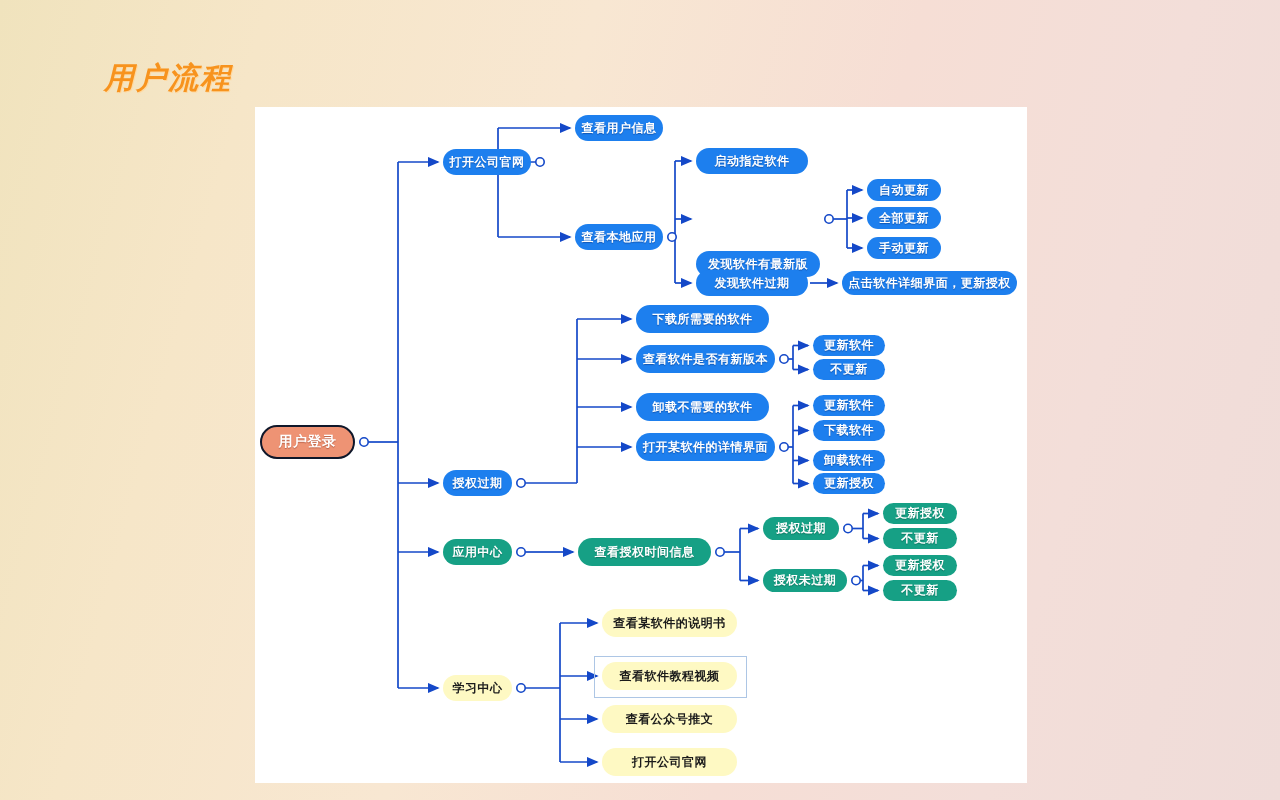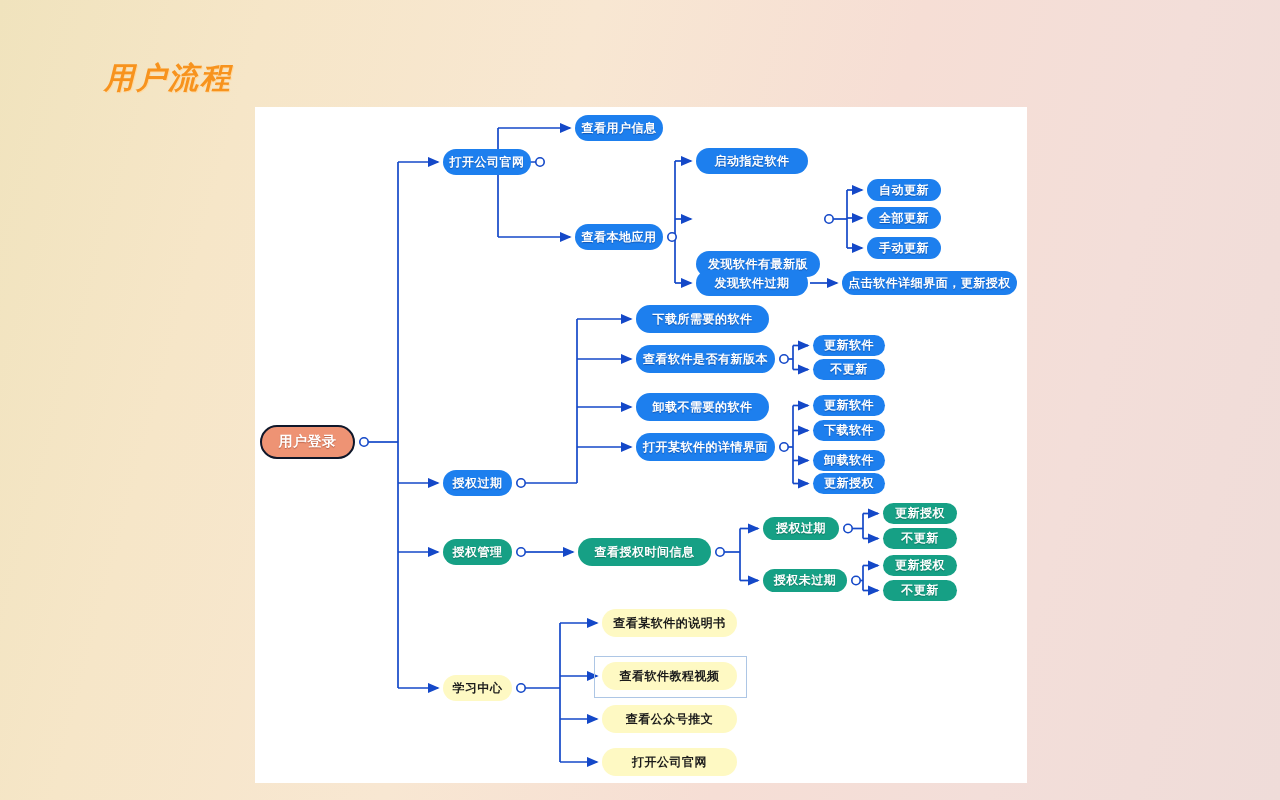--- a/index.html
+++ b/index.html
@@ -159,21 +159,21 @@
         <div class="node blue" style="left: 381px; top: 198px; width: 133px; height: 28px; font-size: 12px;">下载所需要的软件</div>
         <div class="node blue" style="left: 381px; top: 238px; width: 139px; height: 28px; font-size: 12px;">查看软件是否有新版本</div>
         <div class="node blue" style="left: 558px; top: 228px; width: 72px; height: 21px; font-size: 12px;">更新软件</div>
         <div class="node blue" style="left: 558px; top: 252px; width: 72px; height: 21px; font-size: 12px;">不更新</div>
         <div class="node blue" style="left: 381px; top: 286px; width: 133px; height: 28px; font-size: 12px;">卸载不需要的软件</div>
         <div class="node blue" style="left: 381px; top: 326px; width: 139px; height: 28px; font-size: 12px;">打开某软件的详情界面</div>
         <div class="node blue" style="left: 558px; top: 288px; width: 72px; height: 21px; font-size: 12px;">更新软件</div>
         <div class="node blue" style="left: 558px; top: 313px; width: 72px; height: 21px; font-size: 12px;">下载软件</div>
         <div class="node blue" style="left: 558px; top: 343px; width: 72px; height: 21px; font-size: 12px;">卸载软件</div>
         <div class="node blue" style="left: 558px; top: 366px; width: 72px; height: 21px; font-size: 12px;">更新授权</div>
-        <div class="node teal" style="left: 188px; top: 432px; width: 69px; height: 26px; font-size: 12px;">授权管理</div>
+        <div class="node teal" style="left: 188px; top: 432px; width: 69px; height: 26px; font-size: 12px;">应用中心</div>
         <div class="node teal" style="left: 323px; top: 431px; width: 133px; height: 28px; font-size: 12px;">查看授权时间信息</div>
         <div class="node teal" style="left: 508px; top: 410px; width: 76px; height: 23px; font-size: 12px;">授权过期</div>
         <div class="node teal" style="left: 628px; top: 396px; width: 74px; height: 21px; font-size: 12px;">更新授权</div>
         <div class="node teal" style="left: 628px; top: 421px; width: 74px; height: 21px; font-size: 12px;">不更新</div>
         <div class="node teal" style="left: 508px; top: 462px; width: 84px; height: 23px; font-size: 12px;">授权未过期</div>
         <div class="node teal" style="left: 628px; top: 448px; width: 74px; height: 21px; font-size: 12px;">更新授权</div>
         <div class="node teal" style="left: 628px; top: 473px; width: 74px; height: 21px; font-size: 12px;">不更新</div>
         <div class="node gold" style="left: 188px; top: 568px; width: 69px; height: 26px; font-size: 12px;">学习中心</div>
         <div class="node gold" style="left: 347px; top: 502px; width: 135px; height: 28px; font-size: 12px;">查看某软件的说明书</div>
         <div class="node gold" style="left: 347px; top: 555px; width: 135px; height: 28px; font-size: 12px;">查看软件教程视频</div>

